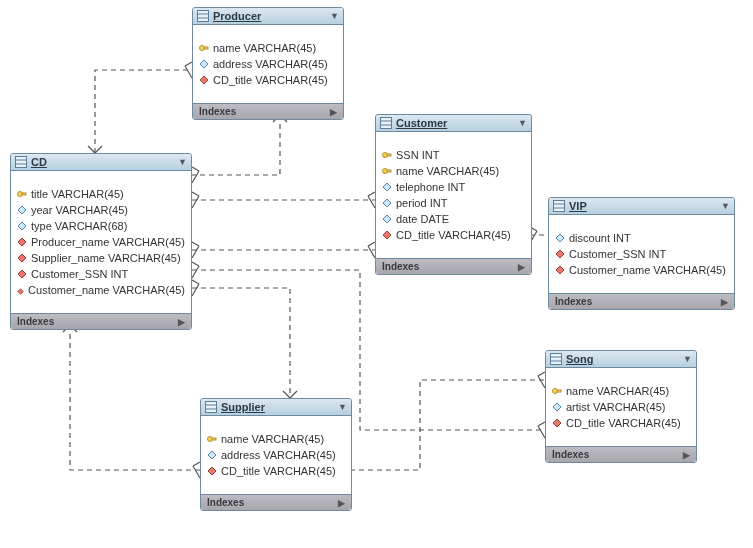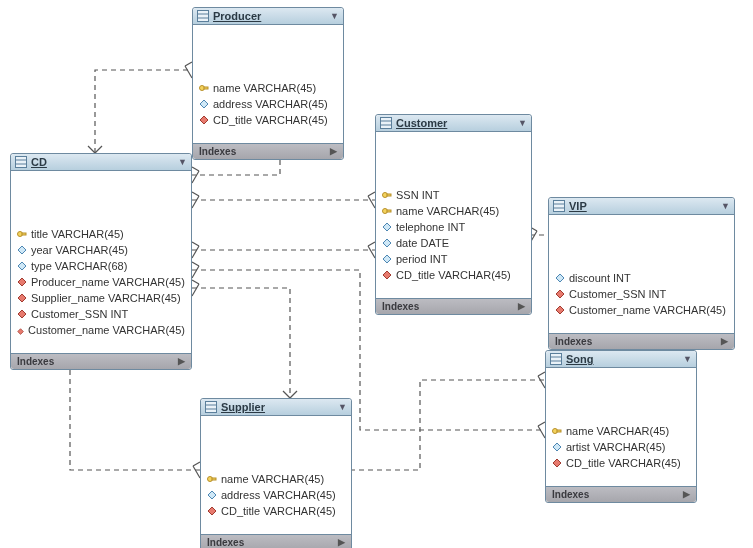--- a/index.html
+++ b/index.html
@@ -43,32 +43,31 @@
     display: inline-block;
   }
   .entity .hdr .caret {
     position: absolute;
     right: 4px;
     font-size: 9px;
     color: #556;
   }
   .entity .cols {
     padding: 15px 0;
-    margin-top: 40px;
   }
   .entity .col {
     display: flex;
     align-items: center;
     gap: 4px;
     padding: 2px 6px;
     white-space: nowrap;
   }
   .entity .ftr {
     display: flex;
-    align-items: flex-start;
+    align-items: flex-end;
     justify-content: space-between;
     background: linear-gradient(#bcbcc2, #a6a6ac);
     border-top: 1px solid #6e8aa0;
     padding: 2px 6px;
     font-weight: bold;
     color: #3a3a3f;
     font-size: 10px;
     border-radius: 0 0 3px 3px;
   }
   .entity .ftr .caret { font-size: 9px; color: #555; }
@@ -258,30 +257,30 @@
     <div class="col">
           <span class="ico"><svg viewBox="0 0 10 10">
               <polygon points="5,1 9,5 5,9 1,5" fill="#cfe8f7" stroke="#4d87b3"></polygon>
             </svg></span>
           <span>telephone INT</span>
         </div>
     <div class="col">
           <span class="ico"><svg viewBox="0 0 10 10">
               <polygon points="5,1 9,5 5,9 1,5" fill="#cfe8f7" stroke="#4d87b3"></polygon>
             </svg></span>
+          <span>period INT</span>
+        </div>
+    <div class="col">
+          <span class="ico"><svg viewBox="0 0 10 10">
+              <polygon points="5,1 9,5 5,9 1,5" fill="#cfe8f7" stroke="#4d87b3"></polygon>
+            </svg></span>
           <span>date DATE</span>
         </div>
     <div class="col">
           <span class="ico"><svg viewBox="0 0 10 10">
-              <polygon points="5,1 9,5 5,9 1,5" fill="#cfe8f7" stroke="#4d87b3"></polygon>
-            </svg></span>
-          <span>period INT</span>
-        </div>
-    <div class="col">
-          <span class="ico"><svg viewBox="0 0 10 10">
               <polygon points="5,1 9,5 5,9 1,5" fill="#e77a6e" stroke="#a13b30"></polygon>
             </svg></span>
           <span>CD_title VARCHAR(45)</span>
         </div>
   </div>
   <div class="ftr">
         <span>Indexes</span>
         <span class="caret">▶</span>
       </div>
 </div>

